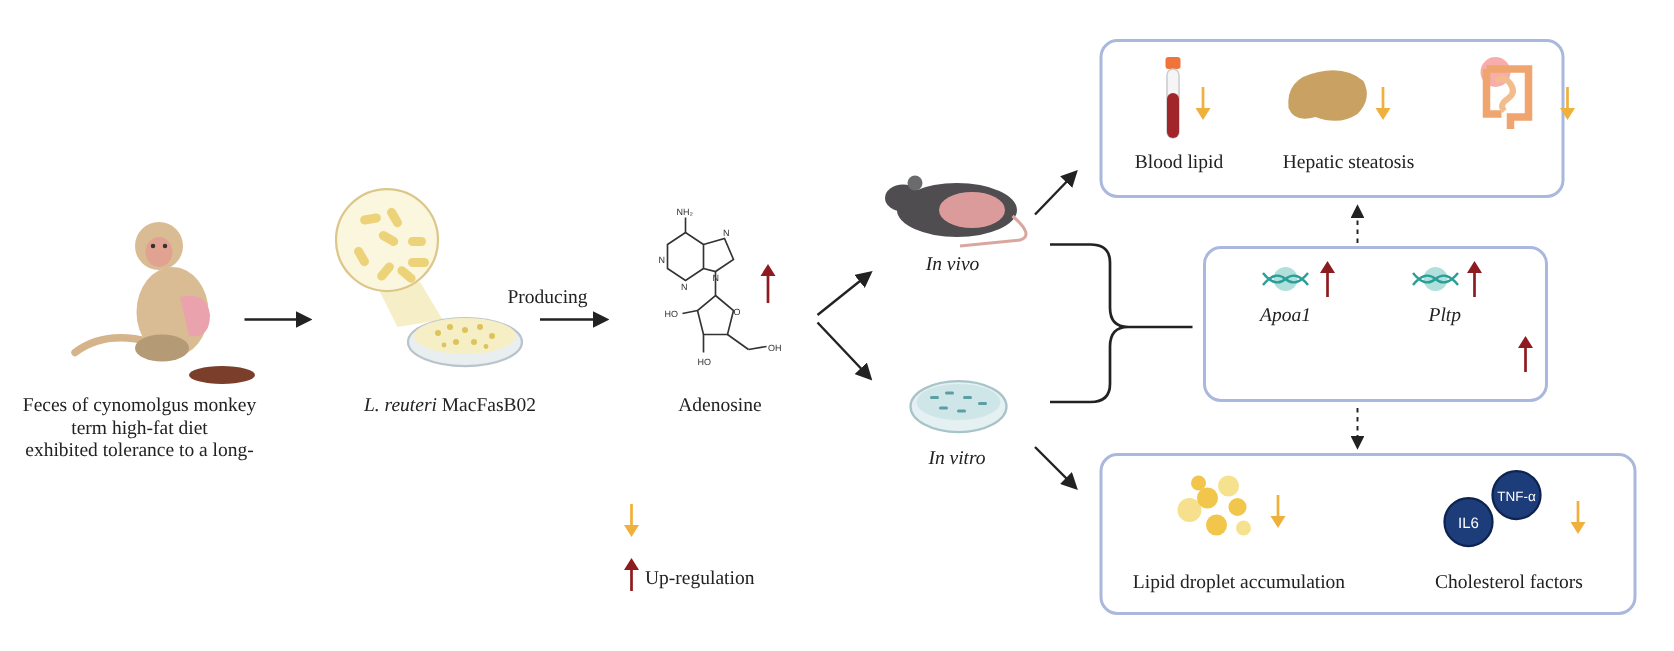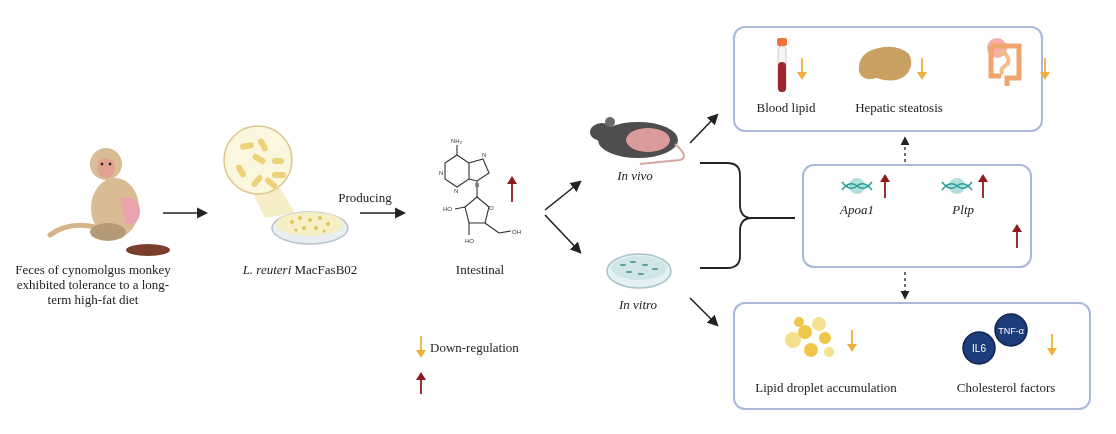--- a/index.html
+++ b/index.html
@@ -39,22 +39,22 @@
   <ellipse cx="68" cy="92" rx="18" ry="9" fill="#b59a76"></ellipse>
   <circle cx="66" cy="24" r="16" fill="#d9bc94"></circle>
   <ellipse cx="66" cy="28" rx="9" ry="10" fill="#e2a292"></ellipse>
   <circle cx="62" cy="24" r="1.5" fill="#333"></circle>
     <circle cx="70" cy="24" r="1.5" fill="#333"></circle>
   <path d="M80,58 Q98,54 100,70 Q100,86 86,84 Z" fill="#eaa3ad"></path>
   <ellipse cx="108" cy="110" rx="22" ry="6" fill="#7a3e2a"></ellipse>
 </svg>
 <div class="lbl" style="left:8px;top:262px;width:170px;">
   <div>Feces of cynomolgus monkey</div>
+  <div>term high-fat diet</div>
   <div>exhibited tolerance to a long-</div>
-  <div>term high-fat diet</div>
 </div>
 
 <svg class="abs" width="130" height="130" style="left:220px;top:118px;">
   <polygon points="30,70 60,70 75,95 45,100" fill="#efe2a0" opacity="0.6"></polygon>
   <circle cx="38" cy="42" r="34" fill="#fbf6de" stroke="#dcc78a" stroke-width="1.5"></circle>
   <g fill="#ecd37a">
     <rect x="20" y="25" width="14" height="6" rx="3" transform="rotate(-10 27 28)"></rect>
     <rect x="40" y="20" width="6" height="14" rx="3" transform="rotate(-30 43 27)"></rect>
     <rect x="32" y="38" width="14" height="6" rx="3" transform="rotate(30 39 41)"></rect>
     <rect x="52" y="40" width="12" height="6" rx="3"></rect>
@@ -103,21 +103,21 @@
     <text x="64" y="75">O</text>
     <text x="18" y="76">HO</text>
     <text x="40" y="108">HO</text>
     <text x="87" y="99">OH</text>
   </g>
 </svg>
 <svg class="abs" width="10" height="26" style="left:507px;top:176px;">
   <line x1="5" y1="26" x2="5" y2="6" stroke="#8e1b1f" stroke-width="1.8"></line>
     <path d="M0,8 L5,0 L10,8 z" fill="#8e1b1f"></path>
 </svg>
-<div class="lbl" style="left:425px;top:262px;width:110px;">Intestinal</div>
+<div class="lbl" style="left:425px;top:262px;width:110px;">Adenosine</div>
 
 <svg class="abs" width="110" height="60" style="left:590px;top:112px;">
   <ellipse cx="48" cy="28" rx="40" ry="18" fill="#4f4d4f"></ellipse>
   <ellipse cx="12" cy="20" rx="12" ry="9" fill="#4f4d4f"></ellipse>
   <circle cx="20" cy="10" r="5" fill="#6b6a6c"></circle>
   <ellipse cx="58" cy="28" rx="22" ry="12" fill="#dc9b9b"></ellipse>
   <path d="M85,32 Q100,45 90,48 Q70,50 50,52" fill="none" stroke="#d9a7a0" stroke-width="2"></path>
 </svg>
 <div class="lbl ital" style="left:600px;top:168px;width:70px;">In vivo</div>
 <svg class="abs" width="70" height="50" style="left:604px;top:246px;">
@@ -220,18 +220,18 @@
       <path d="M0,14 L5,22 L10,14 z" fill="#f0b03c"></path>
     </svg>
   <div class="lbl" style="left:196px;top:76px;width:150px;">Cholesterol factors</div>
 </div>
 
 <div class="abs" style="left:414px;top:334px;width:150px;height:60px;">
   <svg class="abs" width="10" height="22" style="left:2px;top:2px;">
       <line x1="5" y1="0" x2="5" y2="16" stroke="#f0b03c" stroke-width="1.8"></line>
       <path d="M0,14 L5,22 L10,14 z" fill="#f0b03c"></path>
     </svg>
-  <div class="lbl" style="left:16px;top:6px;text-align:left;width:130px;">Down-regulation</div>
   <svg class="abs" width="10" height="22" style="left:2px;top:38px;">
       <line x1="5" y1="22" x2="5" y2="6" stroke="#8e1b1f" stroke-width="1.8"></line>
       <path d="M0,8 L5,0 L10,8 z" fill="#8e1b1f"></path>
     </svg>
+  <div class="lbl" style="left:16px;top:43px;text-align:left;width:130px;">Up-regulation</div>
 </div>
 
 </body></html>

